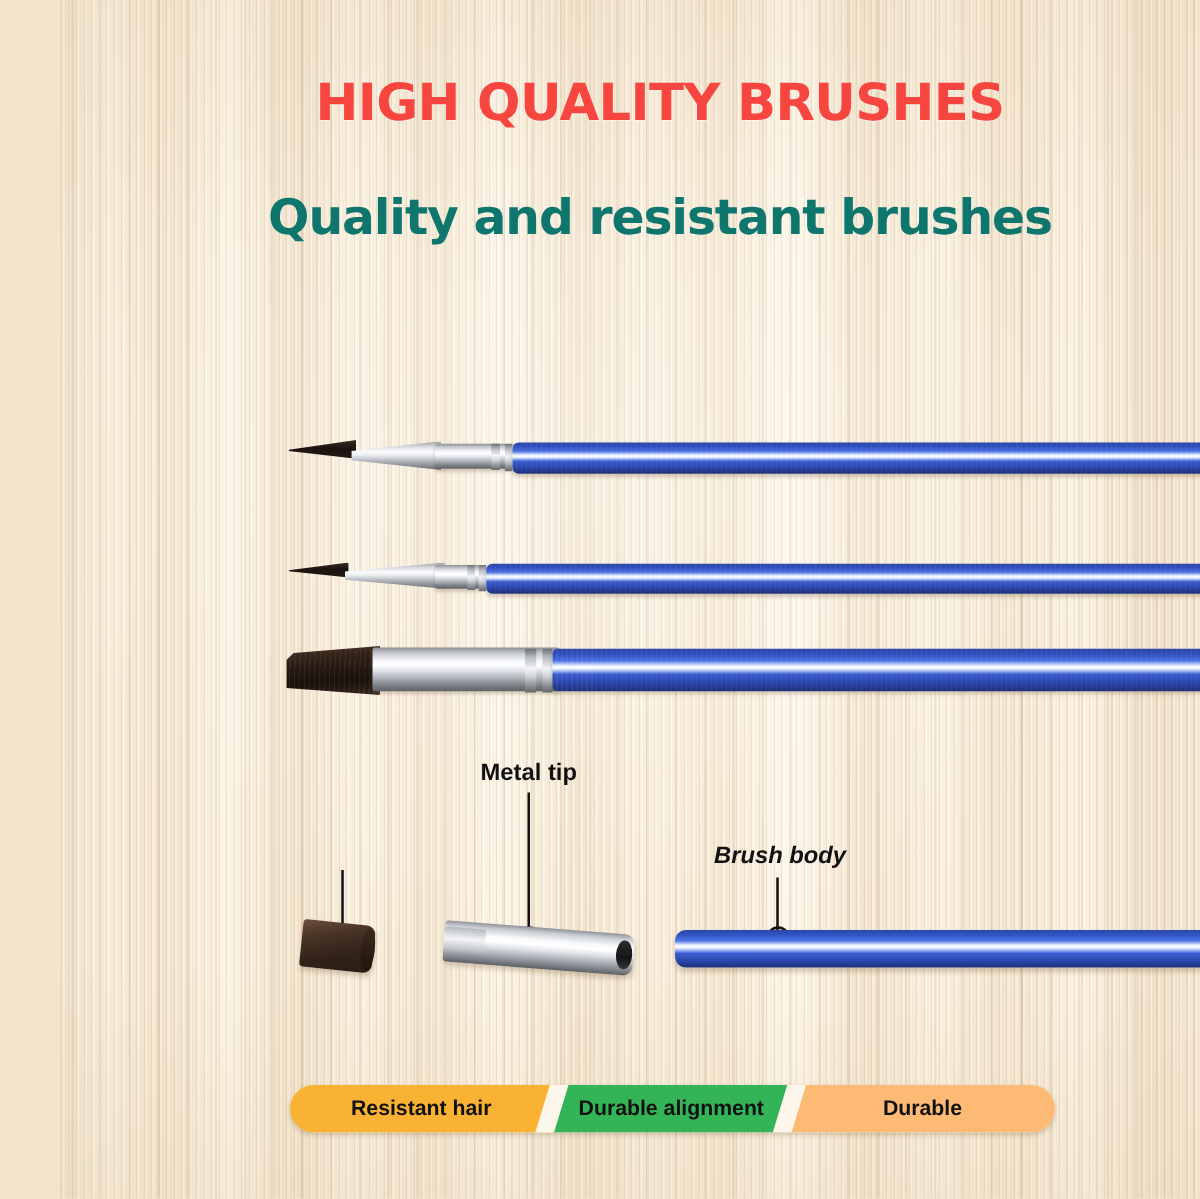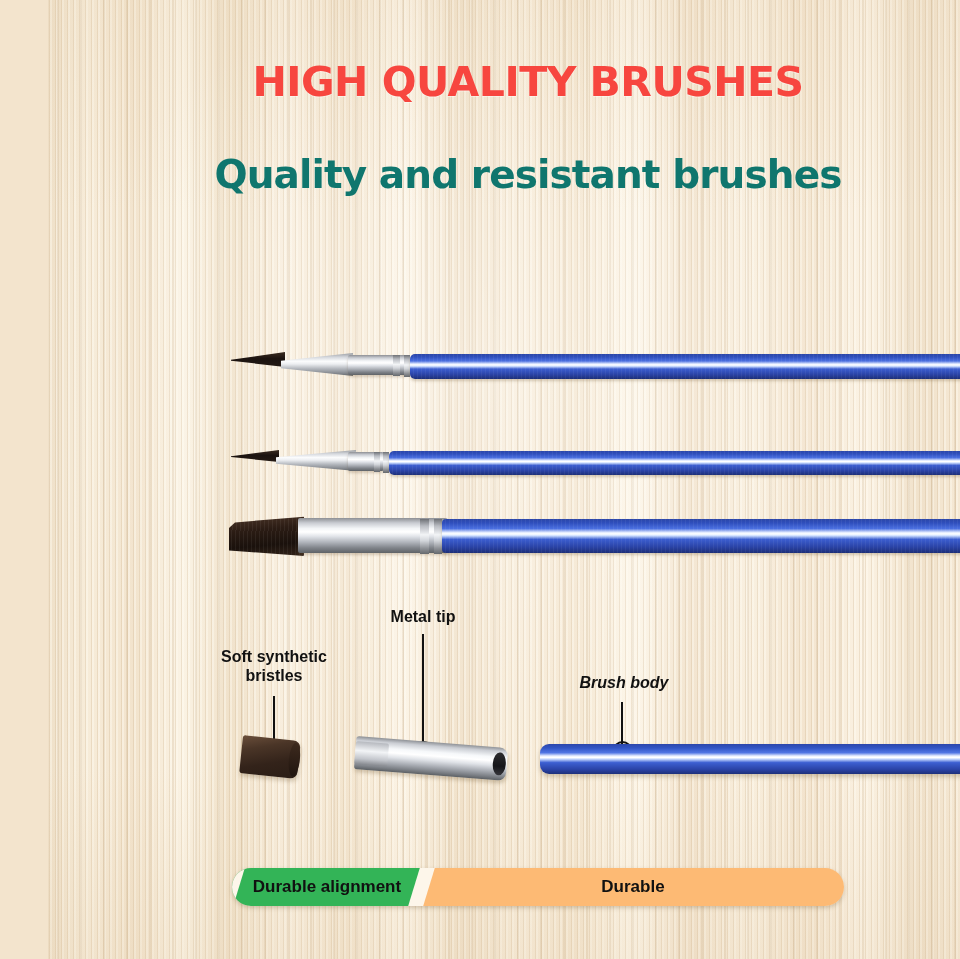--- a/index.html
+++ b/index.html
@@ -129,21 +129,21 @@
   }
   .tip-flat::after{
     content:""; position:absolute; inset:0;
     background:repeating-linear-gradient(92deg,
       rgba(0,0,0,0.00) 0 3px, rgba(255,255,255,0.055) 3px 4px);
   }
 
   
   .callout-label{
     position:absolute;
-    font-size:16px; font-weight:bold;
+    font-size:19px; font-weight:bold;
     color:#111; line-height:1.18;
     font-family:"Liberation Sans", sans-serif;
     white-space:pre-line;
     text-align:center;
   }
   .callout-line{
     position:absolute;
     width:2px;
     background:#111;
   }
@@ -258,22 +258,20 @@
   </div>
 
   <div class="brush">
     <div class="tip-flat" style="left:181px; top:516px; width:75px; height:40px;"></div>
     <div class="ferrule" style="left:250px; top:518px; width:150px; height:35px; border-radius:2px 3px 3px 2px;"></div>
     <div class="ferrule-ring" style="left:372px; top:519px; width:9px; height:35px;"></div>
     <div class="ferrule-ring" style="left:386px; top:519px; width:8px; height:35px;"></div>
     <div class="handle" style="left:394px; top:519px; width:568px; height:34px; border-radius:4px 0 0 4px;"></div>
   </div>
 
-  <div class="callout-label" style="left:150px; top:648px; width:152px;">Soft synthetic
-bristles</div>
   <div class="callout-line" style="left:225px; top:696px; height:45px;"></div>
   <div class="callout-dot" style="left:217px; top:740px;"></div>
 
   <div class="callout-label" style="left:305px; top:608px; width:140px;">Metal tip</div>
   <div class="callout-line" style="left:374px; top:634px; height:112px;"></div>
   <div class="callout-dot" style="left:366px; top:741px;"></div>
 
   <div class="callout-label" style="left:500px; top:674px; width:152px;font-style:italic;">Brush body</div>
   <div class="callout-line" style="left:573px; top:702px; height:44px;"></div>
   <div class="callout-dot" style="left:565px; top:741px;"></div>
@@ -282,20 +280,23 @@
 
   <div class="part-tube" style="left:307px; top:742px; width:152px; height:33px;">
     <div class="part-tube-body"></div>
     <div class="part-tube-flat"></div>
     <div class="part-tube-end"></div>
   </div>
 
   <div class="part-body" style="left:492px; top:744px; width:470px; height:30px;"></div>
 
   <div class="featbar" style="left:184px; top:868px; width:612px;">
+    <div class="featseg s1" style="background:#f9b233;">
+      <span>Resistant hair</span>
+    </div>
     <div class="featseg s2" style="background:#33b457;">
       <div class="slash" style="left:-8px;"></div>
       <span>Durable alignment</span>
     </div>
     <div class="featseg s3" style="background:#fdba74;">
       <div class="slash" style="left:-8px;"></div>
       <span>Durable</span>
     </div>
   </div>
 

